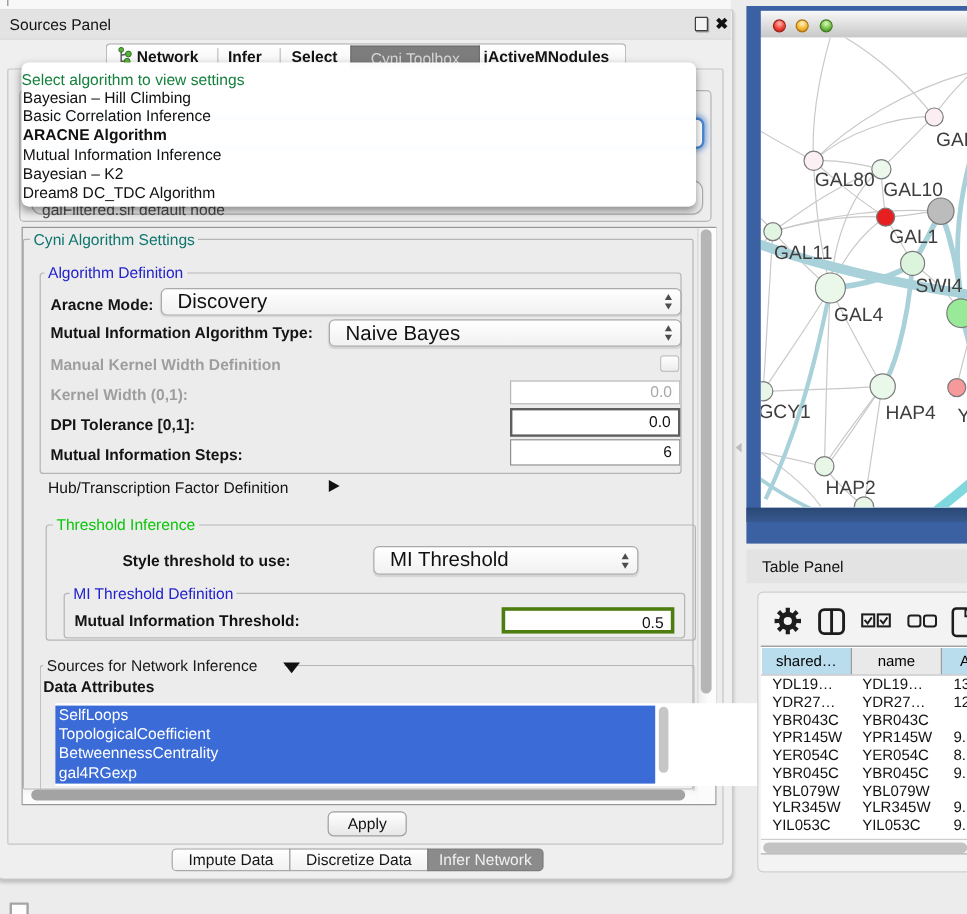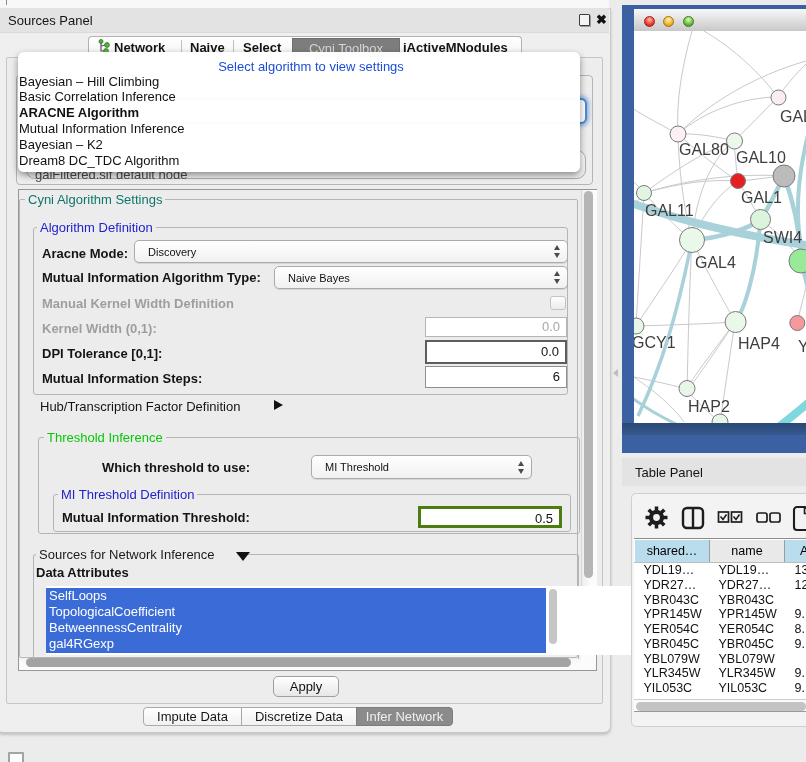--- a/index.html
+++ b/index.html
@@ -4,21 +4,21 @@
 html,body{margin:0;padding:0}
 body{width:806px;height:762px;position:relative;overflow:hidden;background:#ececec;
  font-family:"Liberation Sans",sans-serif;-webkit-font-smoothing:antialiased}
 .abs{position:absolute}
 .lbl{position:absolute;font-size:13px;color:#141414;white-space:nowrap}
 .b{font-weight:bold}
 .gy{color:#9e9e9e}
 .grp{position:absolute;border:1px solid #b5b5b5;border-radius:3px}
 .gl{position:absolute;font-size:13px;background:#ececec;padding:0 3px;white-space:nowrap;line-height:13px}
 .combo{position:absolute;border:1px solid #ababab;border-radius:5px;
- background:linear-gradient(#ffffff,#f1f1f1);box-shadow:0 1px 1px rgba(0,0,0,.10);font-size:11px;color:#111}
+ background:linear-gradient(#ffffff,#f1f1f1);box-shadow:0 1px 1px rgba(0,0,0,.10);font-size:17px;color:#111}
 .combo .txt{position:absolute;left:13px;top:50%;transform:translateY(-50%);white-space:nowrap}
 .arrs{position:absolute;right:5px;top:50%;margin-top:-6.5px;width:9px;height:13px}
 .arrs:before{content:"";position:absolute;left:1px;top:0;border-left:3.5px solid transparent;border-right:3.5px solid transparent;border-bottom:5px solid #4c4c4c}
 .arrs:after{content:"";position:absolute;left:1px;bottom:0;border-left:3.5px solid transparent;border-right:3.5px solid transparent;border-top:5px solid #4c4c4c}
 .fld{position:absolute;background:#fff;font-size:13px;color:#121212;text-align:right;box-sizing:border-box;padding-right:6px}
 .tab{position:absolute;top:36px;height:21px;box-sizing:border-box;border:1px solid #b2b2b2;border-bottom:none;
  border-radius:4px 4px 0 0;background:linear-gradient(#ffffff,#f3f3f3);font-size:13px;color:#161616;
  text-align:center;line-height:21px;white-space:nowrap}
 .seg{position:absolute;top:707px;height:19px;box-sizing:border-box;border:1px solid #a9a9a9;
  background:linear-gradient(#ffffff,#f1f1f1);font-size:13px;color:#161616;text-align:center;line-height:18px}
@@ -38,21 +38,21 @@
 <div class="abs" style="left:181px;top:40px;width:1px;height:14px;background:#c0c0c0"></div>
 <div class="abs" style="left:233px;top:40px;width:1px;height:14px;background:#c0c0c0"></div>
 <div class="tab" style="left:292px;top:37.5px;height:19.5px;width:108px;background:#7d7d7d;border-color:#6e6e6e;color:#d7d7d7;border-radius:0;line-height:19px">Cyni Toolbox</div>
 <svg class="abs" style="left:96px;top:38px" width="16" height="17" viewBox="0 0 16 17">
   <path d="M5 4 L5 13 L9 13 M5 8 L10 7" stroke="#5a5a5a" stroke-width="1.2" fill="none"></path>
   <circle cx="5" cy="3.5" r="2" fill="#57b33c" stroke="#2e7020" stroke-width="0.8"></circle>
   <circle cx="11" cy="7" r="2.4" fill="#57b33c" stroke="#2e7020" stroke-width="0.8"></circle>
   <circle cx="10" cy="13" r="2.4" fill="#57b33c" stroke="#2e7020" stroke-width="0.8"></circle>
 </svg>
 <div class="lbl b" style="left:114px;top:40px">Network</div>
-<div class="lbl b" style="left:190px;top:40px">Naive</div>
+<div class="lbl b" style="left:190px;top:40px">Infer</div>
 <div class="lbl b" style="left:243px;top:40px">Select</div>
 <div class="lbl b" style="left:403px;top:40px">jActiveMNodules</div>
 
 <div class="abs" style="left:6px;top:57px;width:597px;height:647px;background:#ededed;border:1px solid #c5c5c5;border-radius:2px;box-sizing:border-box"></div>
 
 <div class="grp" style="left:16px;top:75px;width:575px;height:108px;border-radius:4px"></div>
 <div class="abs" style="left:30px;top:98px;width:553px;height:22px;background:#fff;border:2.5px solid #4e87cf;border-radius:6px;box-shadow:0 0 4px 1.5px #8cb0de"></div>
 <div class="abs" style="left:26px;top:150px;width:558px;height:27px;background:linear-gradient(#fdfdfd,#ececec);border:1px solid #aeaeae;border-radius:9px">
     <span style="position:absolute;left:8px;top:16px;font-size:13px;color:#4a4a4a;white-space:nowrap">galFiltered.sif default node</span>
   </div>
@@ -86,21 +86,21 @@
 <div class="fld" style="left:425px;top:317px;width:142px;height:20px;border:1px solid #b5b5b5;color:#a8a8a8;line-height:18px">0.0</div>
 <div class="lbl b" style="left:42px;top:346px">DPI Tolerance [0,1]:</div>
 <div class="fld" style="left:425px;top:340px;width:142px;height:24px;border:2px solid #5e5e5e;line-height:20px">0.0</div>
 <div class="lbl b" style="left:42px;top:371px">Mutual Information Steps:</div>
 <div class="fld" style="left:425px;top:366px;width:142px;height:22px;border:1px solid #8e8e8e;line-height:20px">6</div>
 <div class="lbl" style="left:40px;top:399px">Hub/Transcription Factor Definition</div>
 <div class="abs" style="left:274px;top:400px;width:0;height:0;border-top:5.5px solid transparent;border-bottom:5.5px solid transparent;border-left:9px solid #111"></div>
 
 <div class="grp" style="left:38px;top:437px;width:540px;height:95px"></div>
 <div class="gl" style="left:44px;top:431px;color:#0ac60a">Threshold Inference</div>
-<div class="lbl b" style="left:102px;top:460px">Which threshold to use:</div>
+<div class="lbl b" style="left:102px;top:460px">Style threshold to use:</div>
 <div class="combo" style="left:311px;top:455px;width:219px;height:22px">
     <span class="txt">MI Threshold</span>
     <span class="arrs"></span>
   </div>
 <div class="grp" style="left:53px;top:494px;width:516px;height:36px"></div>
 <div class="gl" style="left:58px;top:488px;color:#2222cc">MI Threshold Definition</div>
 <div class="lbl b" style="left:62px;top:510px">Mutual Information Threshold:</div>
 <div class="fld" style="left:418px;top:506px;width:144px;height:22px;border:3px solid #4d7c0f;line-height:20px">0.5</div>
 
 <div class="grp" style="left:33px;top:554px;width:544px;height:104px;border-bottom:none;border-radius:3px 3px 0 0"></div>
@@ -114,21 +114,21 @@
 </div>
 
 <div class="abs" style="left:273px;top:676px;width:66px;height:21px;border:1px solid #9f9f9f;border-radius:5px;background:linear-gradient(#ffffff,#e7e7e7);box-sizing:border-box;text-align:center;font-size:13px;line-height:19px;color:#111">Apply</div>
 <div class="seg" style="left:143px;width:99px;border-radius:4px 0 0 4px">Impute Data</div>
 <div class="seg" style="left:241px;width:116px">Discretize Data</div>
 <div class="seg" style="left:356px;width:97px;border-radius:0 4px 4px 0;background:#8b8b8b;border-color:#7c7c7c;color:#f0f0f0">Infer Network</div>
 <div class="abs" style="left:8px;top:752px;width:12px;height:8px;border:2px solid #a4a4a4;background:#fdfdfd;border-radius:1px"></div>
 <div class="abs" style="left:613px;top:369px;width:0;height:0;border-top:4px solid transparent;border-bottom:4px solid transparent;border-right:5px solid #bdbdbd"></div>
 
 <div class="abs" style="left:18px;top:52px;width:562px;height:120px;background:rgba(255,255,255,.975);border-radius:6px;box-shadow:0 3px 7px rgba(0,0,0,.42)"></div>
-<div class="abs" style="left:18px;top:59px;width:586px;text-align:center;font-size:13px;color:#1d4ed8">Select algorithm to view settings</div>
+<div class="abs" style="left:18px;top:59px;width:586px;font-size:13px;color:#15803d">Select algorithm to view settings</div>
 <div class="abs" style="left:19px;top:73.5px;font-size:13px;color:#111;line-height:15.9px;white-space:nowrap">
 Bayesian – Hill Climbing<br>Basic Correlation Inference<br><span class="b">ARACNE Algorithm</span><br>Mutual Information Inference<br>Bayesian – K2<br>Dream8 DC_TDC Algorithm</div>
 
 <div class="abs" id="netwin" style="left:622px;top:5px;width:190px;height:448px;background:#3b61a3"></div>
 <div class="abs" style="left:634px;top:9px;width:172px;height:22px;background:linear-gradient(#f8f8f8,#c8c8c8);border-bottom:1px solid #8f8f8f"></div>
 <div class="abs" style="left:643.5px;top:15.5px;width:11px;height:11px;border-radius:50%;background:radial-gradient(circle at 50% 30%,#fca49c 10%,#ee4437 55%,#c3241a 90%);border:1px solid #9f1c13;box-sizing:border-box"></div>
 <div class="abs" style="left:663px;top:15.5px;width:11px;height:11px;border-radius:50%;background:radial-gradient(circle at 50% 30%,#fdeaae 10%,#f4b82f 55%,#d38e13 90%);border:1px solid #a8700e;box-sizing:border-box"></div>
 <div class="abs" style="left:683px;top:15.5px;width:11px;height:11px;border-radius:50%;background:radial-gradient(circle at 50% 30%,#cdf0ab 10%,#74c046 55%,#4a8c26 90%);border:1px solid #3c7a1d;box-sizing:border-box"></div>
 <div class="abs" style="left:622px;top:423px;width:184px;height:12px;background:linear-gradient(#2a4875,#38598f)"></div>
 <div class="abs" id="netcanvas" style="left:634px;top:31px;width:172px;height:392px;background:#ffffff;overflow:hidden">

